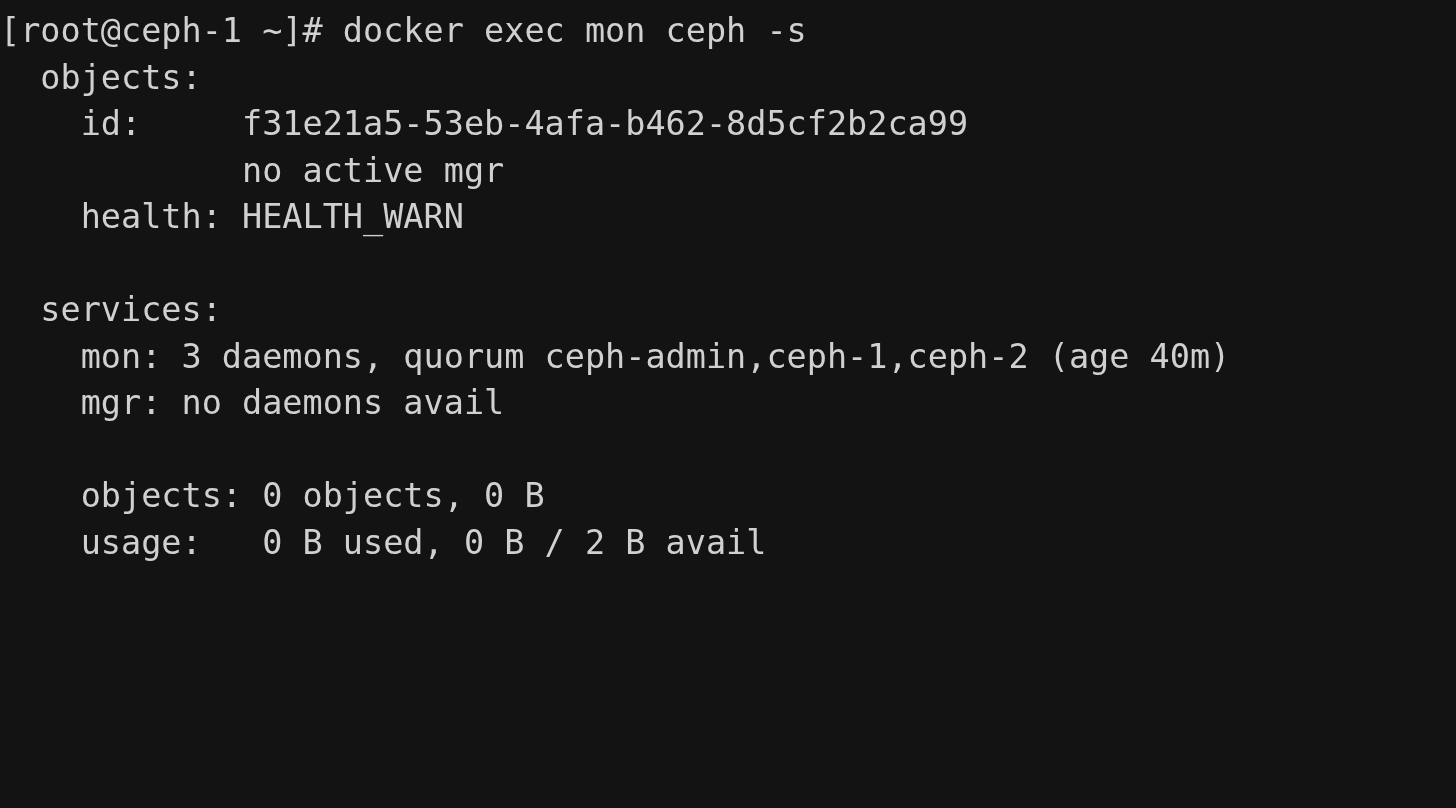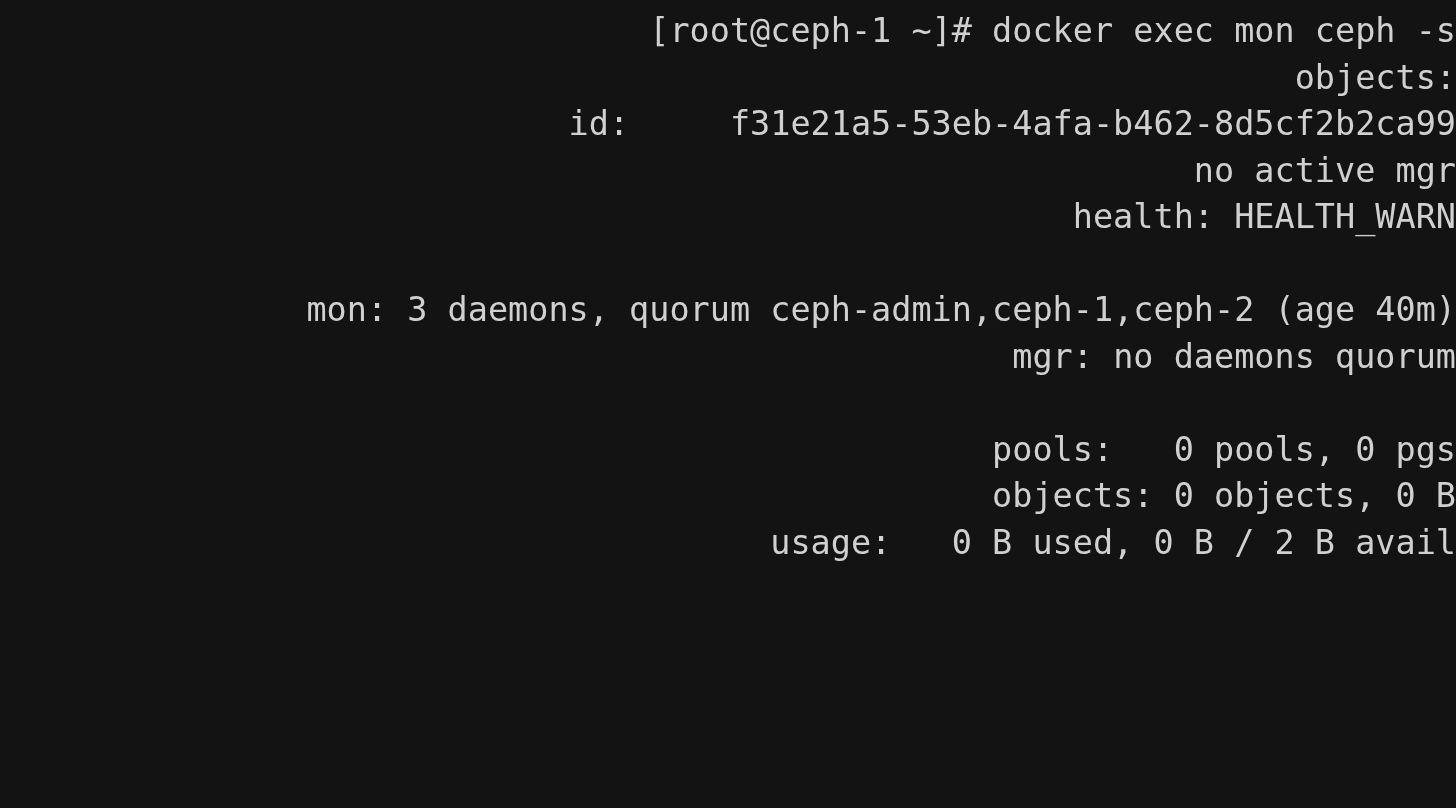--- a/index.html
+++ b/index.html
@@ -17,21 +17,20 @@
     height: 808px;
     background: #131313;
     color: #d0d0d0;
     font-family: "DejaVu Sans Mono", "Liberation Mono", monospace;
     font-size: 33.5px;
     line-height: 46.5px;
     letter-spacing: 0px;
     box-sizing: border-box;
     padding: 8px 0 0 0;
     overflow: hidden;
-    text-align: right;
     -webkit-font-smoothing: antialiased;
   }
   .line {
     white-space: pre;
     height: 46.5px;
     margin: 0;
     padding: 0;
   }
   .line.blank {
     height: 46.5px;
@@ -44,22 +43,22 @@
 
   <div class="line">[root@ceph-1 ~]# docker exec mon ceph -s</div>
 
   <div class="line">  objects:</div>
   <div class="line">    id:     f31e21a5-53eb-4afa-b462-8d5cf2b2ca99</div>
   <div class="line">            no active mgr</div>
   <div class="line">    health: HEALTH_WARN</div>
 
   <div class="line blank"></div>
 
+  <div class="line">  services:</div>
   <div class="line">    mon: 3 daemons, quorum ceph-admin,ceph-1,ceph-2 (age 40m)</div>
-  <div class="line">    mgr: no daemons quorum</div>
+  <div class="line">    mgr: no daemons avail</div>
 
   <div class="line blank"></div>
 
-  <div class="line">    pools:   0 pools, 0 pgs</div>
   <div class="line">    objects: 0 objects, 0 B</div>
   <div class="line">    usage:   0 B used, 0 B / 2 B avail</div>
 
 </div>
 
 </body></html>

